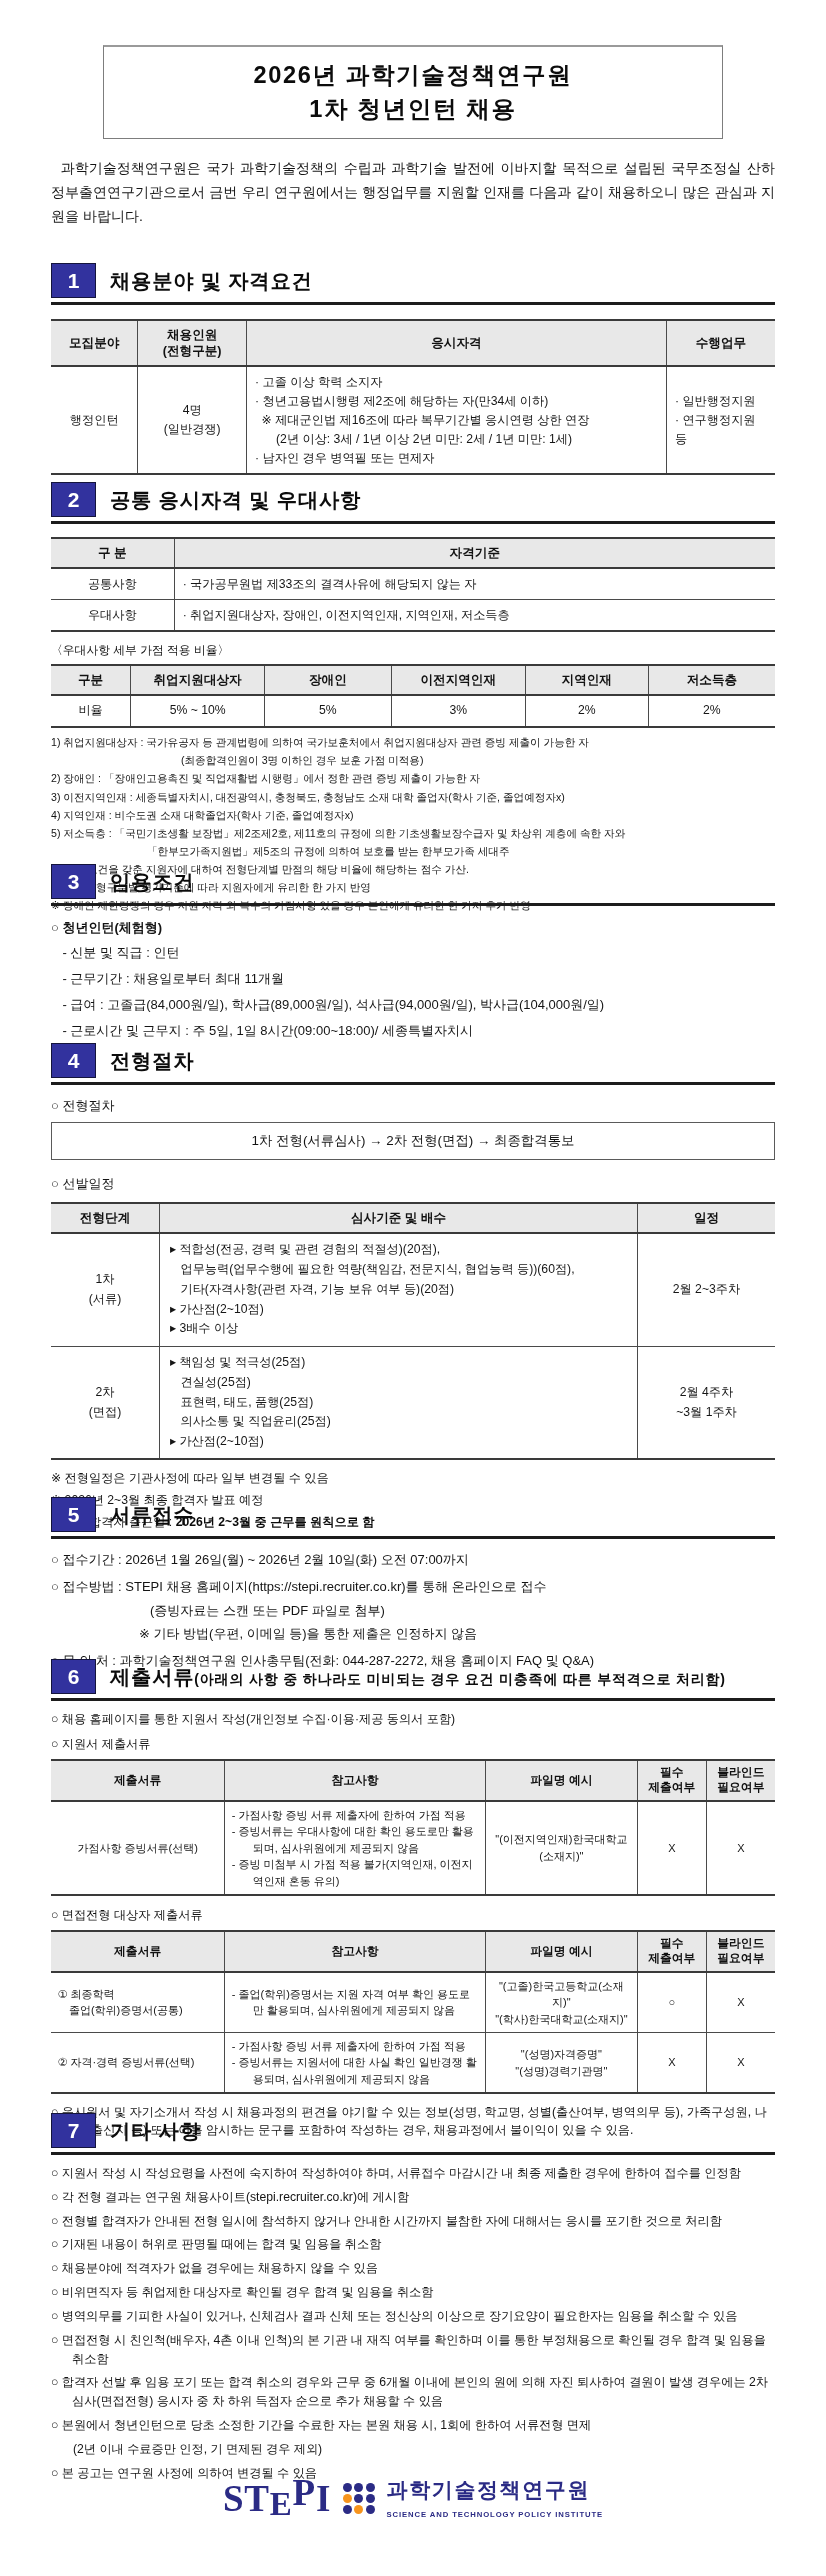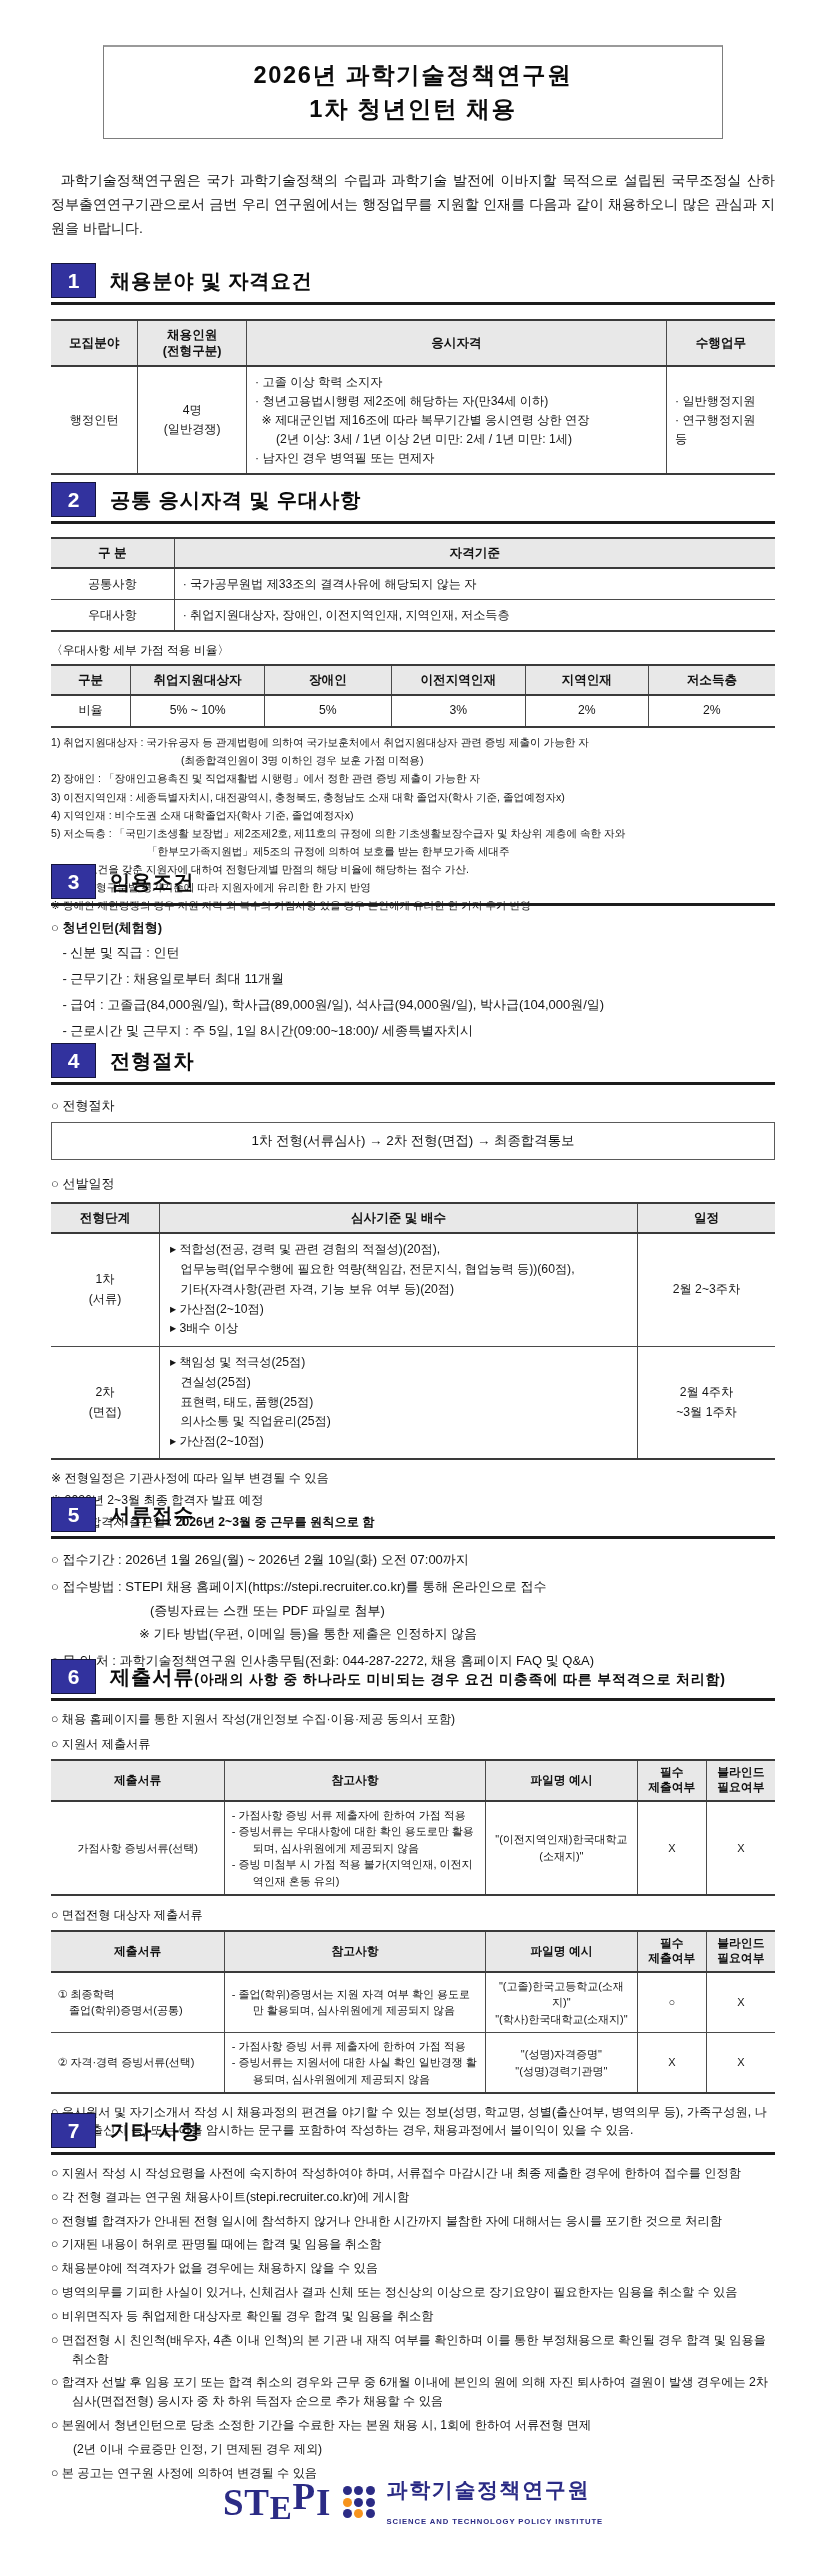--- a/index.html
+++ b/index.html
@@ -80,35 +80,35 @@
 
   
   .logo { position:absolute; top:2478px; left:0; width:826px; display:flex; align-items:center; justify-content:center; gap:10.6px; }
   .stepi-word { font-family:"Liberation Serif","DejaVu Serif",serif; font-weight:bold; color:#2b2b85; display:flex; align-items:center; letter-spacing:0.8px; }
   .stepi-word span { font-size:37px; line-height:1; display:inline-block; }
   .ls-e { transform:translateY(5.7px); font-size:33px !important; }
   .ls-p { transform:translateY(-5.7px); }
   .dots { display:grid; grid-template-columns:repeat(3,11.4px); grid-auto-rows:11.4px; align-items:center; justify-items:center; }
   .dot { width:9px; height:9px; border-radius:50%; background:#2b2b85; }
   .dot.orange { background:#f7941d; }
-  .logo-text { display:flex; flex-direction:column; gap:16px; }
+  .logo-text { display:flex; flex-direction:column; gap:9px; }
   .logo-kr { color:#2b2b85; font-size:21px; font-weight:bold; letter-spacing:1.6px; line-height:1.1; }
   .logo-en { color:#2b2b85; font-size:7.7px; font-weight:bold; letter-spacing:0.9px; }
 </style>
 </head>
 <body>
 
 <div class="blk" style="top:45px;">
   <div class="title-box">
     <div class="title-line">2026년 과학기술정책연구원</div>
     <div class="title-line">1차 청년인턴 채용</div>
   </div>
 </div>
 
-<div class="blk" style="top:168px;">
+<div class="blk" style="top:156px;">
   <p class="intro">과학기술정책연구원은 국가 과학기술정책의 수립과 과학기술 발전에 이바지할 목적으로 설립된 국무조정실 산하 정부출연연구기관으로서 금번 우리 연구원에서는 행정업무를 지원할 인재를 다음과 같이 채용하오니 많은 관심과 지원을 바랍니다.</p>
 </div>
 
 <div class="blk" style="top:263px;">
   <div class="sec-head">
     <div class="sec-num">1</div>
     <div class="sec-title">채용분야 및 자격요건</div>
   </div>
   <table class="doc" style="margin-top:14px;">
     <colgroup>
@@ -420,22 +420,22 @@
   <div class="sec-head">
     <div class="sec-num">7</div>
     <div class="sec-title">기타 사항</div>
   </div>
   <div style="margin-top:9px;">
     <div class="s7line hang">○ 지원서 작성 시 작성요령을 사전에 숙지하여 작성하여야 하며, 서류접수 마감시간 내 최종 제출한 경우에 한하여 접수를 인정함</div>
     <div class="s7line hang">○ 각 전형 결과는 연구원 채용사이트(stepi.recruiter.co.kr)에 게시함</div>
     <div class="s7line hang">○ 전형별 합격자가 안내된 전형 일시에 참석하지 않거나 안내한 시간까지 불참한 자에 대해서는 응시를 포기한 것으로 처리함</div>
     <div class="s7line hang">○ 기재된 내용이 허위로 판명될 때에는 합격 및 임용을 취소함</div>
     <div class="s7line hang">○ 채용분야에 적격자가 없을 경우에는 채용하지 않을 수 있음</div>
+    <div class="s7line hang">○ 비위면직자 등 취업제한 대상자로 확인될 경우 합격 및 임용을 취소함</div>
     <div class="s7line hang">○ 병역의무를 기피한 사실이 있거나, 신체검사 결과 신체 또는 정신상의 이상으로 장기요양이 필요한자는 임용을 취소할 수 있음</div>
-    <div class="s7line hang">○ 비위면직자 등 취업제한 대상자로 확인될 경우 합격 및 임용을 취소함</div>
     <div class="s7line hang">○ 면접전형 시 친인척(배우자, 4촌 이내 인척)의 본 기관 내 재직 여부를 확인하며 이를 통한 부정채용으로 확인될 경우 합격 및 임용을 취소함</div>
     <div class="s7line hang">○ 합격자 선발 후 임용 포기 또는 합격 취소의 경우와 근무 중 6개월 이내에 본인의 원에 의해 자진 퇴사하여 결원이 발생 경우에는 2차 심사(면접전형) 응시자 중 차 하위 득점자 순으로 추가 채용할 수 있음</div>
     <div class="s7line hang">○ 본원에서 청년인턴으로 당초 소정한 기간을 수료한 자는 본원 채용 시, 1회에 한하여 서류전형 면제</div>
     <div class="s7line cont-line">(2년 이내 수료증만 인정, 기 면제된 경우 제외)</div>
     <div class="s7line hang">○ 본 공고는 연구원 사정에 의하여 변경될 수 있음</div>
   </div>
 </div>
 
 <div class="logo">
   <div class="stepi-word">

